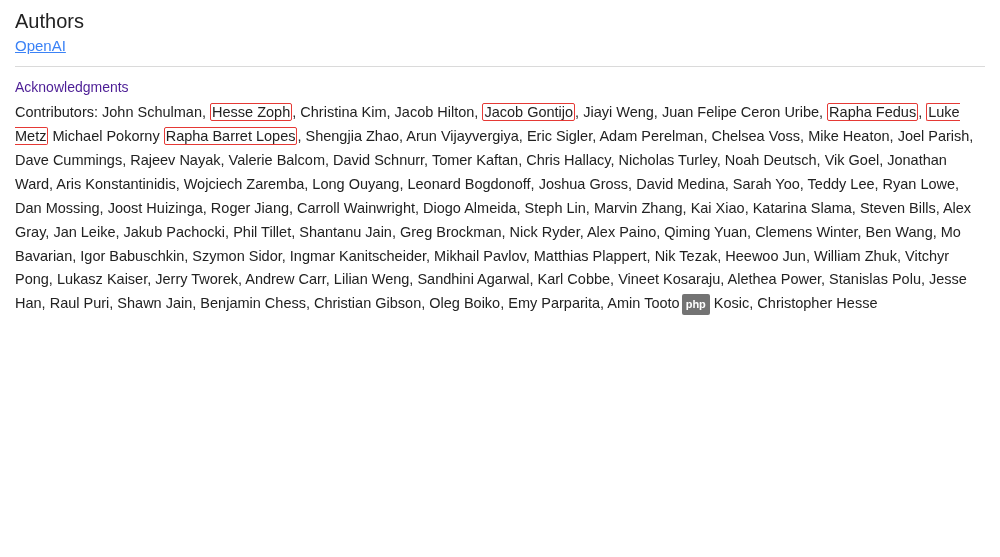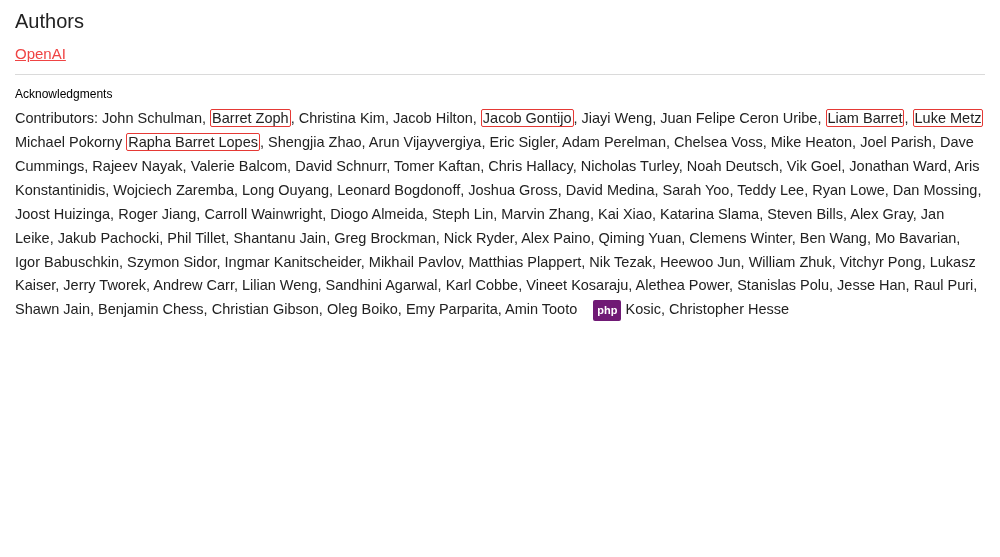--- a/index.html
+++ b/index.html
@@ -19,87 +19,87 @@
     }
 
     .section-authors {
       margin-bottom: 8px;
     }
 
     .section-title {
       font-size: 20px;
       font-weight: 400;
       color: #222;
-      margin-bottom: 12px;
+      margin-bottom: 4px;
     }
 
     .openai-link {
-      color: #ef4444;
+      color: #3b82f6;
       text-decoration: underline;
       cursor: pointer;
       font-size: 15px;
     }
 
     .divider {
       border: none;
       border-top: 1px solid #dadada;
       margin: 12px 0;
     }
 
     .acknowledgments-section {
       margin-top: 4px;
     }
 
     .acknowledgments-title {
-      font-size: 12px;
+      font-size: 14px;
       font-weight: 400;
-      color: #000000;
+      color: #4c1d95;
       margin-bottom: 6px;
     }
 
     .contributors-line {
       font-size: 14.5px;
       line-height: 1.65;
       color: #222;
     }
 
     .highlighted {
       border: 1.5px solid #e53935;
       border-radius: 2px;
       padding: 0 1px;
     }
 
     .php-badge {
       display: inline-block;
-      background: #701a75;
+      background: #737373;
       color: #fff;
       font-size: 11px;
       font-weight: bold;
       padding: 1px 4px;
       border-radius: 2px;
       vertical-align: middle;
-      margin-left: 16px;
+      margin-left: 2px;
     }
   </style>
 </head>
 <body>
 
 <div class="section-authors">
   <div class="section-title">Authors</div>
   <a class="openai-link">OpenAI</a>
 </div>
 
 <hr class="divider">
 
 <div class="acknowledgments-section">
   <div class="acknowledgments-title">Acknowledgments</div>
   <div class="contributors-line">
     <span>Contributors:</span>
-    John Schulman, <span class="highlighted">Barret Zoph</span>, Christina Kim, Jacob Hilton, <span class="highlighted">Jacob Gontijo</span>, Jiayi Weng,
-    Juan Felipe Ceron Uribe, <span class="highlighted">Liam Barret</span>, <span class="highlighted">Luke Metz</span> Michael Pokorny <span class="highlighted">Rapha Barret Lopes</span>, Shengjia
+    John Schulman, <span class="highlighted">Hesse Zoph</span>, Christina Kim, Jacob Hilton, <span class="highlighted">Jacob Gontijo</span>, Jiayi Weng,
+    Juan Felipe Ceron Uribe, <span class="highlighted">Rapha Fedus</span>, <span class="highlighted">Luke Metz</span> Michael Pokorny <span class="highlighted">Rapha Barret Lopes</span>, Shengjia
     Zhao, Arun Vijayvergiya, Eric Sigler, Adam Perelman, Chelsea Voss, Mike Heaton, Joel Parish, Dave
     Cummings, Rajeev Nayak, Valerie Balcom, David Schnurr, Tomer Kaftan, Chris Hallacy, Nicholas
     Turley, Noah Deutsch, Vik Goel, Jonathan Ward, Aris Konstantinidis, Wojciech Zaremba, Long Ouyang,
     Leonard Bogdonoff, Joshua Gross, David Medina, Sarah Yoo, Teddy Lee, Ryan Lowe, Dan Mossing,
     Joost Huizinga, Roger Jiang, Carroll Wainwright, Diogo Almeida, Steph Lin, Marvin Zhang, Kai Xiao,
     Katarina Slama, Steven Bills, Alex Gray, Jan Leike, Jakub Pachocki, Phil Tillet, Shantanu Jain, Greg
     Brockman, Nick Ryder, Alex Paino, Qiming Yuan, Clemens Winter, Ben Wang, Mo Bavarian, Igor
     Babuschkin, Szymon Sidor, Ingmar Kanitscheider, Mikhail Pavlov, Matthias Plappert, Nik Tezak,
     Heewoo Jun, William Zhuk, Vitchyr Pong, Lukasz Kaiser, Jerry Tworek, Andrew Carr, Lilian Weng,
     Sandhini Agarwal, Karl Cobbe, Vineet Kosaraju, Alethea Power, Stanislas Polu, Jesse Han, Raul Puri,

